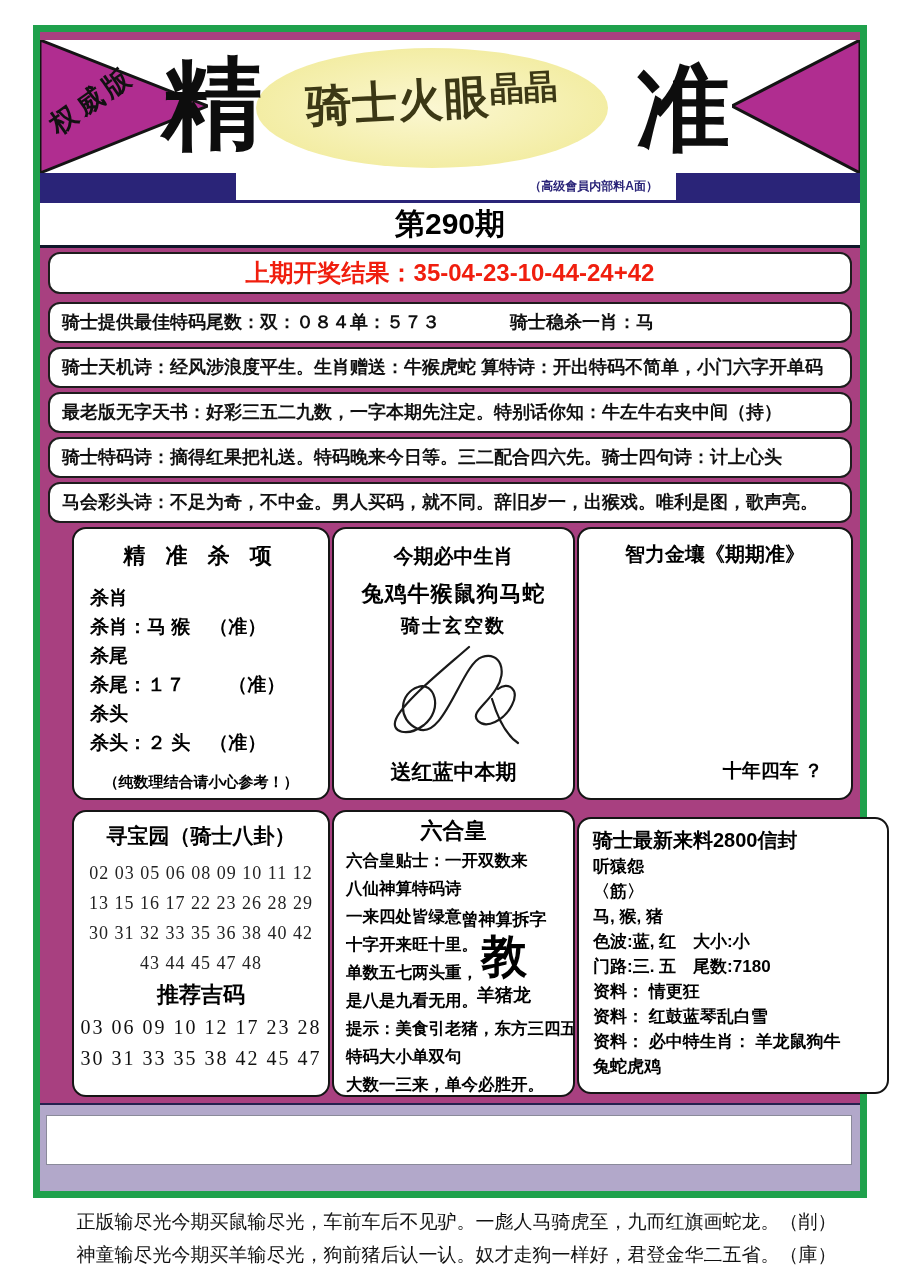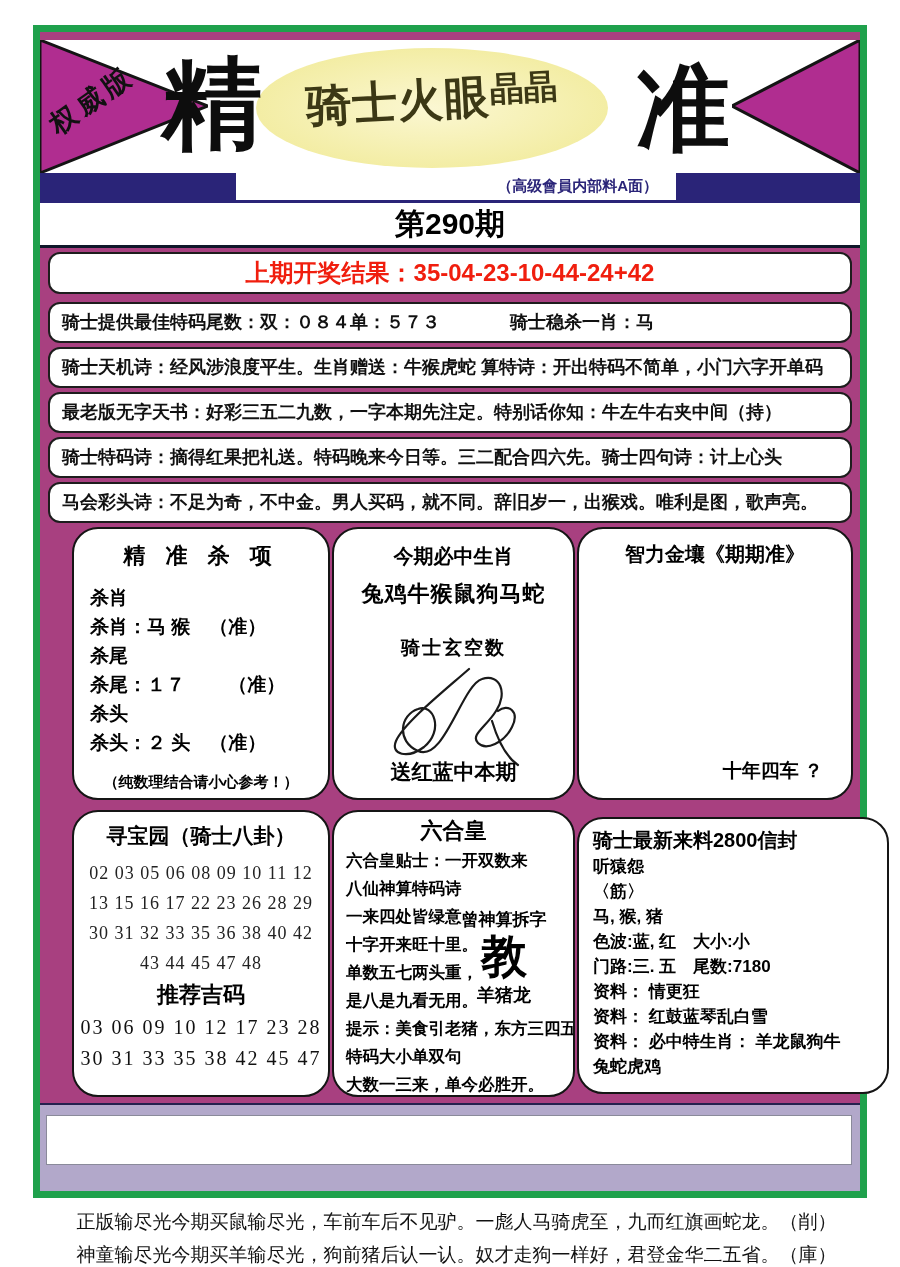--- a/index.html
+++ b/index.html
@@ -16,45 +16,45 @@
   .auth-badge{position:absolute;left:4px;top:42px;transform:rotate(-35deg);font-size:27px;font-weight:bold;color:#111;letter-spacing:5px;white-space:nowrap;}
   .big-char{position:absolute;font-family:"Liberation Serif",serif;font-weight:bold;color:#0d0d0d;font-size:100px;line-height:118px;}
   .char-left{left:122px;top:6px;}
   .char-right{left:596px;top:10px;font-size:94px;}
   .ellipse{position:absolute;left:216px;top:8px;width:352px;height:120px;border-radius:50%;background:radial-gradient(closest-side,#fbf7d2,#f3eda4);}
   .center-title{position:absolute;left:216px;top:30px;width:352px;text-align:center;transform:rotate(-3deg);font-family:"Liberation Serif",serif;font-weight:bold;color:#3c3815;white-space:nowrap;}
   .center-title .main{font-size:45px;letter-spacing:1px;}
   .center-title .small{font-size:34px;position:relative;top:-11px;}
 
   .navy-bar{position:absolute;left:0;top:141px;width:820px;height:27px;background:#2a2478;}
-  .member-note{position:absolute;left:196px;top:136px;width:440px;height:36px;background:#ffffff;color:#2a2478;font-weight:bold;font-size:15px;line-height:36px;text-align:right;padding-right:18px;box-sizing:border-box;}
+  .member-note{position:absolute;left:196px;top:136px;width:440px;height:36px;background:#ffffff;color:#2a2478;font-weight:bold;font-size:12px;line-height:36px;text-align:right;padding-right:18px;box-sizing:border-box;}
   .issue-bar{position:absolute;left:0;top:168px;width:820px;height:48px;background:#ffffff;border-top:3px solid #2a2478;border-bottom:3px solid #0f172a;box-sizing:border-box;text-align:center;font-size:30px;font-weight:bold;color:#000;line-height:42px;}
 
   
   .round-row{position:absolute;left:8px;width:804px;background:#ffffff;border:2px solid #1d1d1d;border-radius:12px;box-sizing:border-box;}
   .result-row{top:220px;height:42px;text-align:center;color:#f01e0e;font-size:24px;font-weight:bold;line-height:38px;}
   .info-row{height:41px;font-size:18px;font-weight:bold;color:#111;line-height:37px;padding:0 12px;white-space:nowrap;overflow:hidden;}
   .info-row .right-part{position:absolute;left:460px;top:0;}
 
   
-  .panel{position:absolute;background:#ffffff;border:2px solid #151515;border-radius:26px;box-sizing:border-box;overflow:hidden;}
+  .panel{position:absolute;background:#ffffff;border:2px solid #151515;border-radius:14px;box-sizing:border-box;overflow:hidden;}
   .p-kill{left:32px;top:495px;width:258px;height:273px;padding:12px 16px;}
   .p-zodiac{left:292px;top:495px;width:243px;height:273px;text-align:center;padding-top:14px;}
   .p-gold{left:537px;top:495px;width:276px;height:273px;}
   .p-treasure{left:32px;top:778px;width:258px;height:287px;text-align:center;padding-top:10px;}
   .p-emperor{left:292px;top:778px;width:243px;height:287px;padding:4px 12px;}
   .p-letter{left:537px;top:785px;width:312px;height:277px;padding:8px 14px;}
 
   .kill-title{text-align:center;font-size:22px;font-weight:bold;letter-spacing:7px;margin-bottom:12px;}
   .kill-line{font-size:19px;font-weight:bold;line-height:29px;white-space:pre;}
   .kill-note{text-align:center;font-size:15px;font-weight:bold;margin-top:16px;}
 
   .zod-l1{font-size:20px;font-weight:bold;}
   .zod-l2{font-size:22px;font-weight:bold;margin-top:9px;letter-spacing:1px;}
-  .zod-l3{font-size:19px;font-weight:bold;margin-top:26px;letter-spacing:2px;}
+  .zod-l3{font-size:19px;font-weight:bold;margin-top:4px;letter-spacing:2px;}
   .zod-sig{margin-top:2px;}
   .zod-footer{position:absolute;left:0;bottom:12px;width:100%;text-align:center;font-size:21px;font-weight:bold;}
 
   .gold-title{text-align:center;font-size:20px;font-weight:bold;margin-top:12px;}
   .gold-footer{position:absolute;right:28px;bottom:14px;font-size:19px;font-weight:bold;}
 
   .tre-title{font-size:21px;font-weight:bold;}
   .tre-row{font-family:"Liberation Serif",serif;font-size:18px;line-height:30px;letter-spacing:1px;color:#222;white-space:pre;}
   .tre-rows{margin-top:8px;}
   .tre-sub{font-size:22px;font-weight:bold;margin:2px 0 2px 0;}

